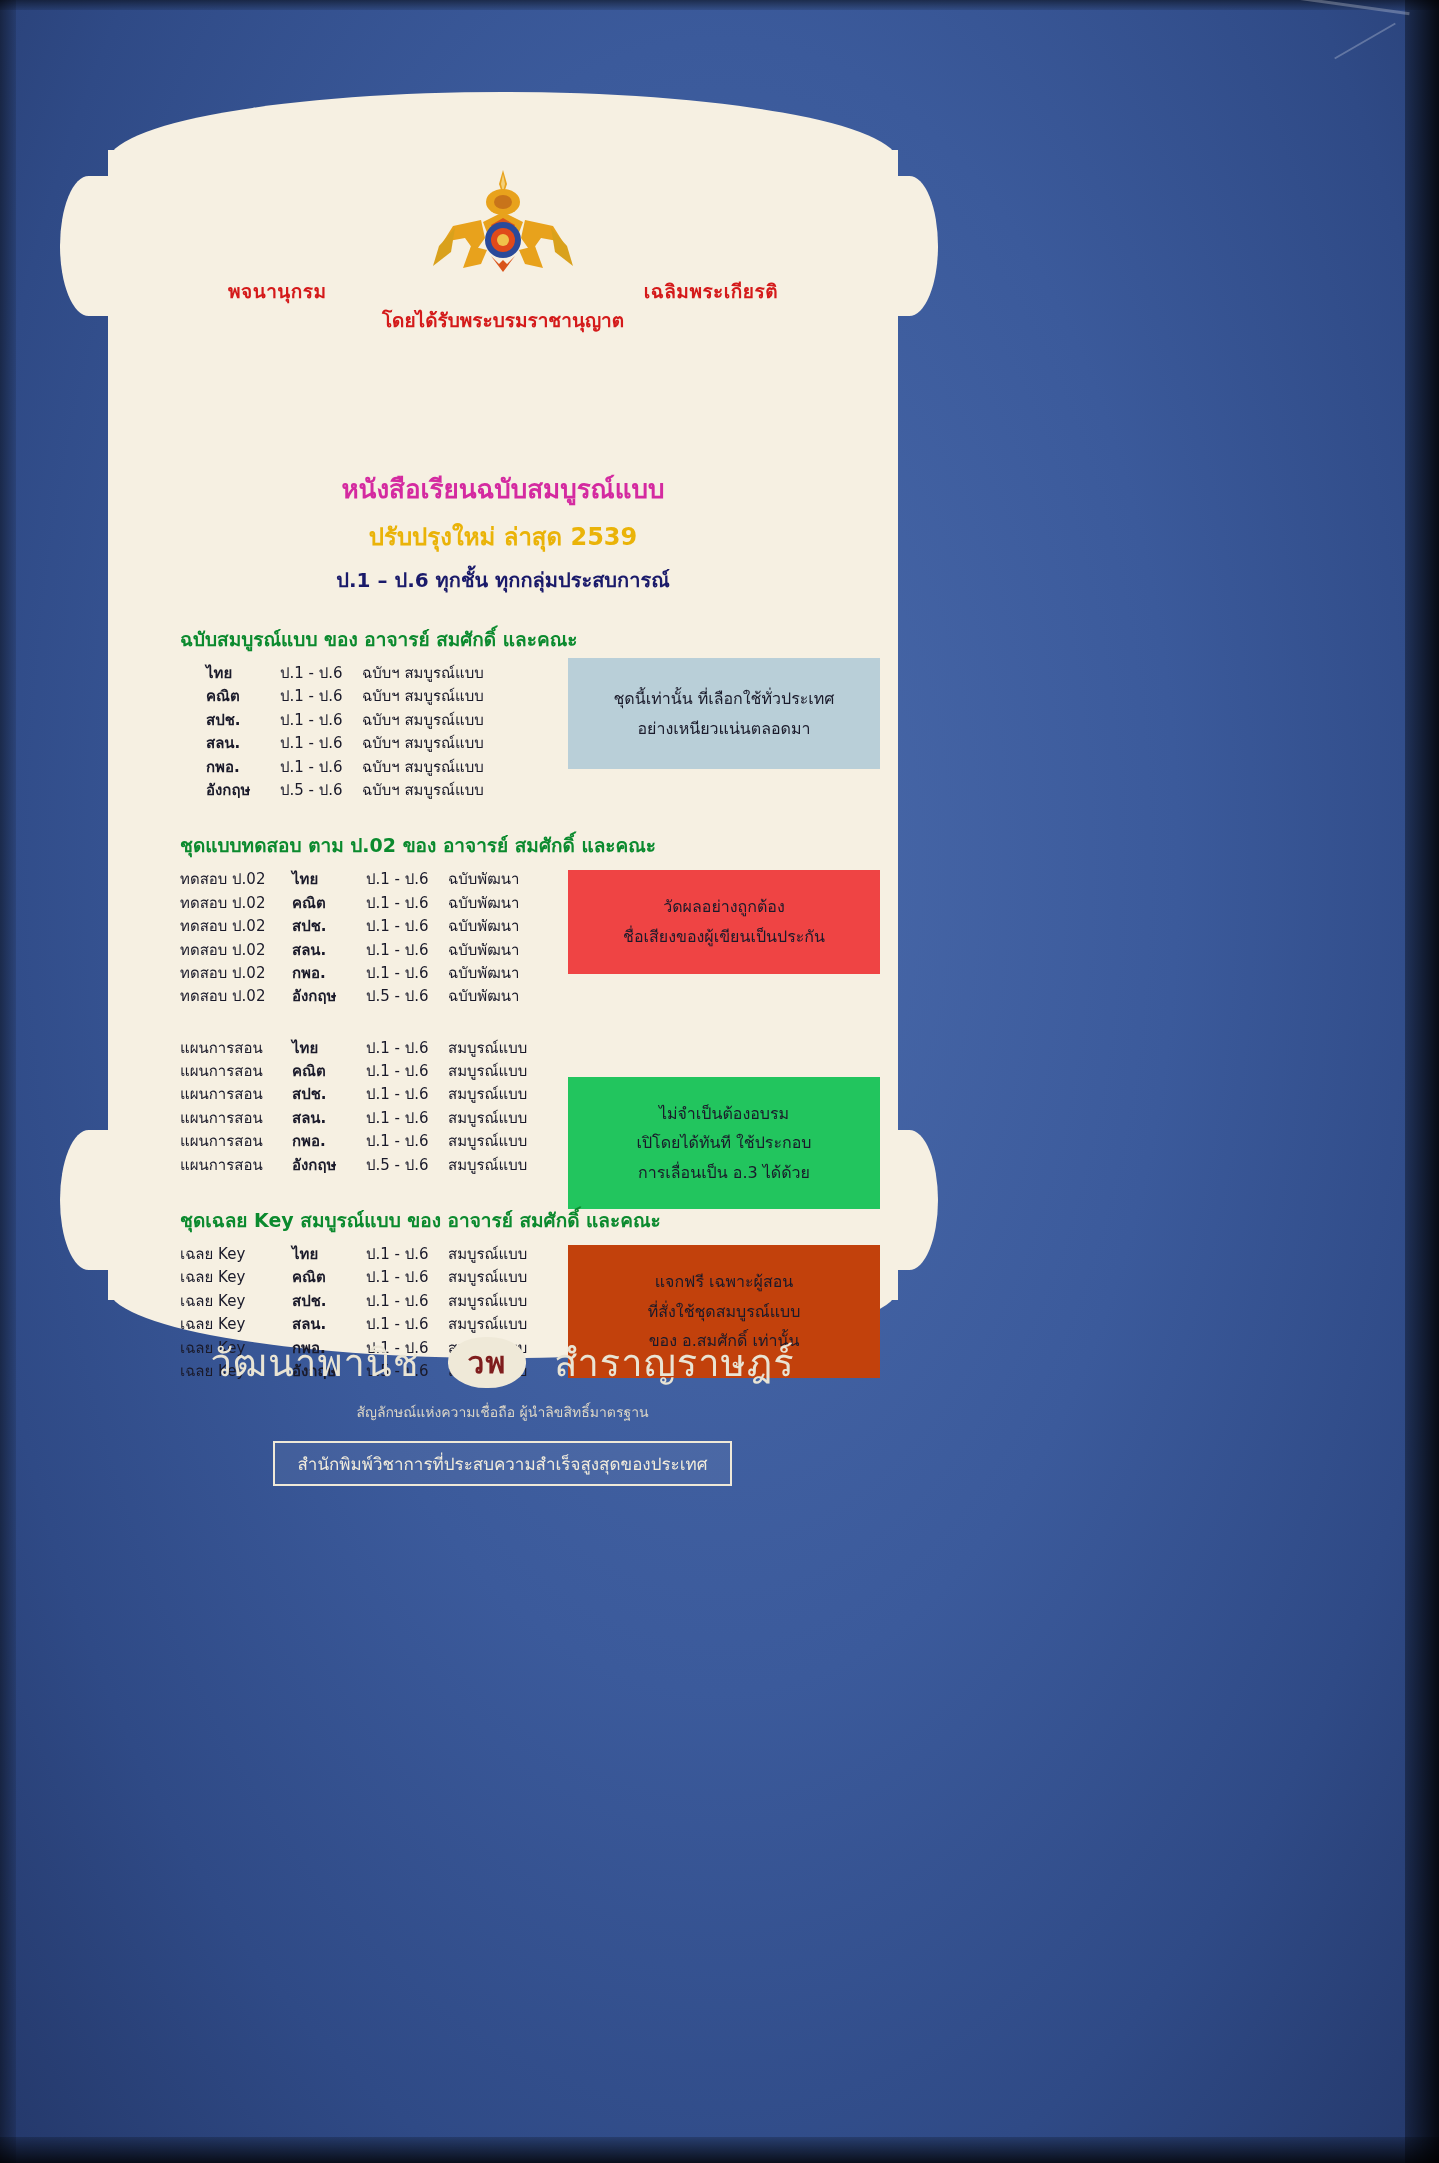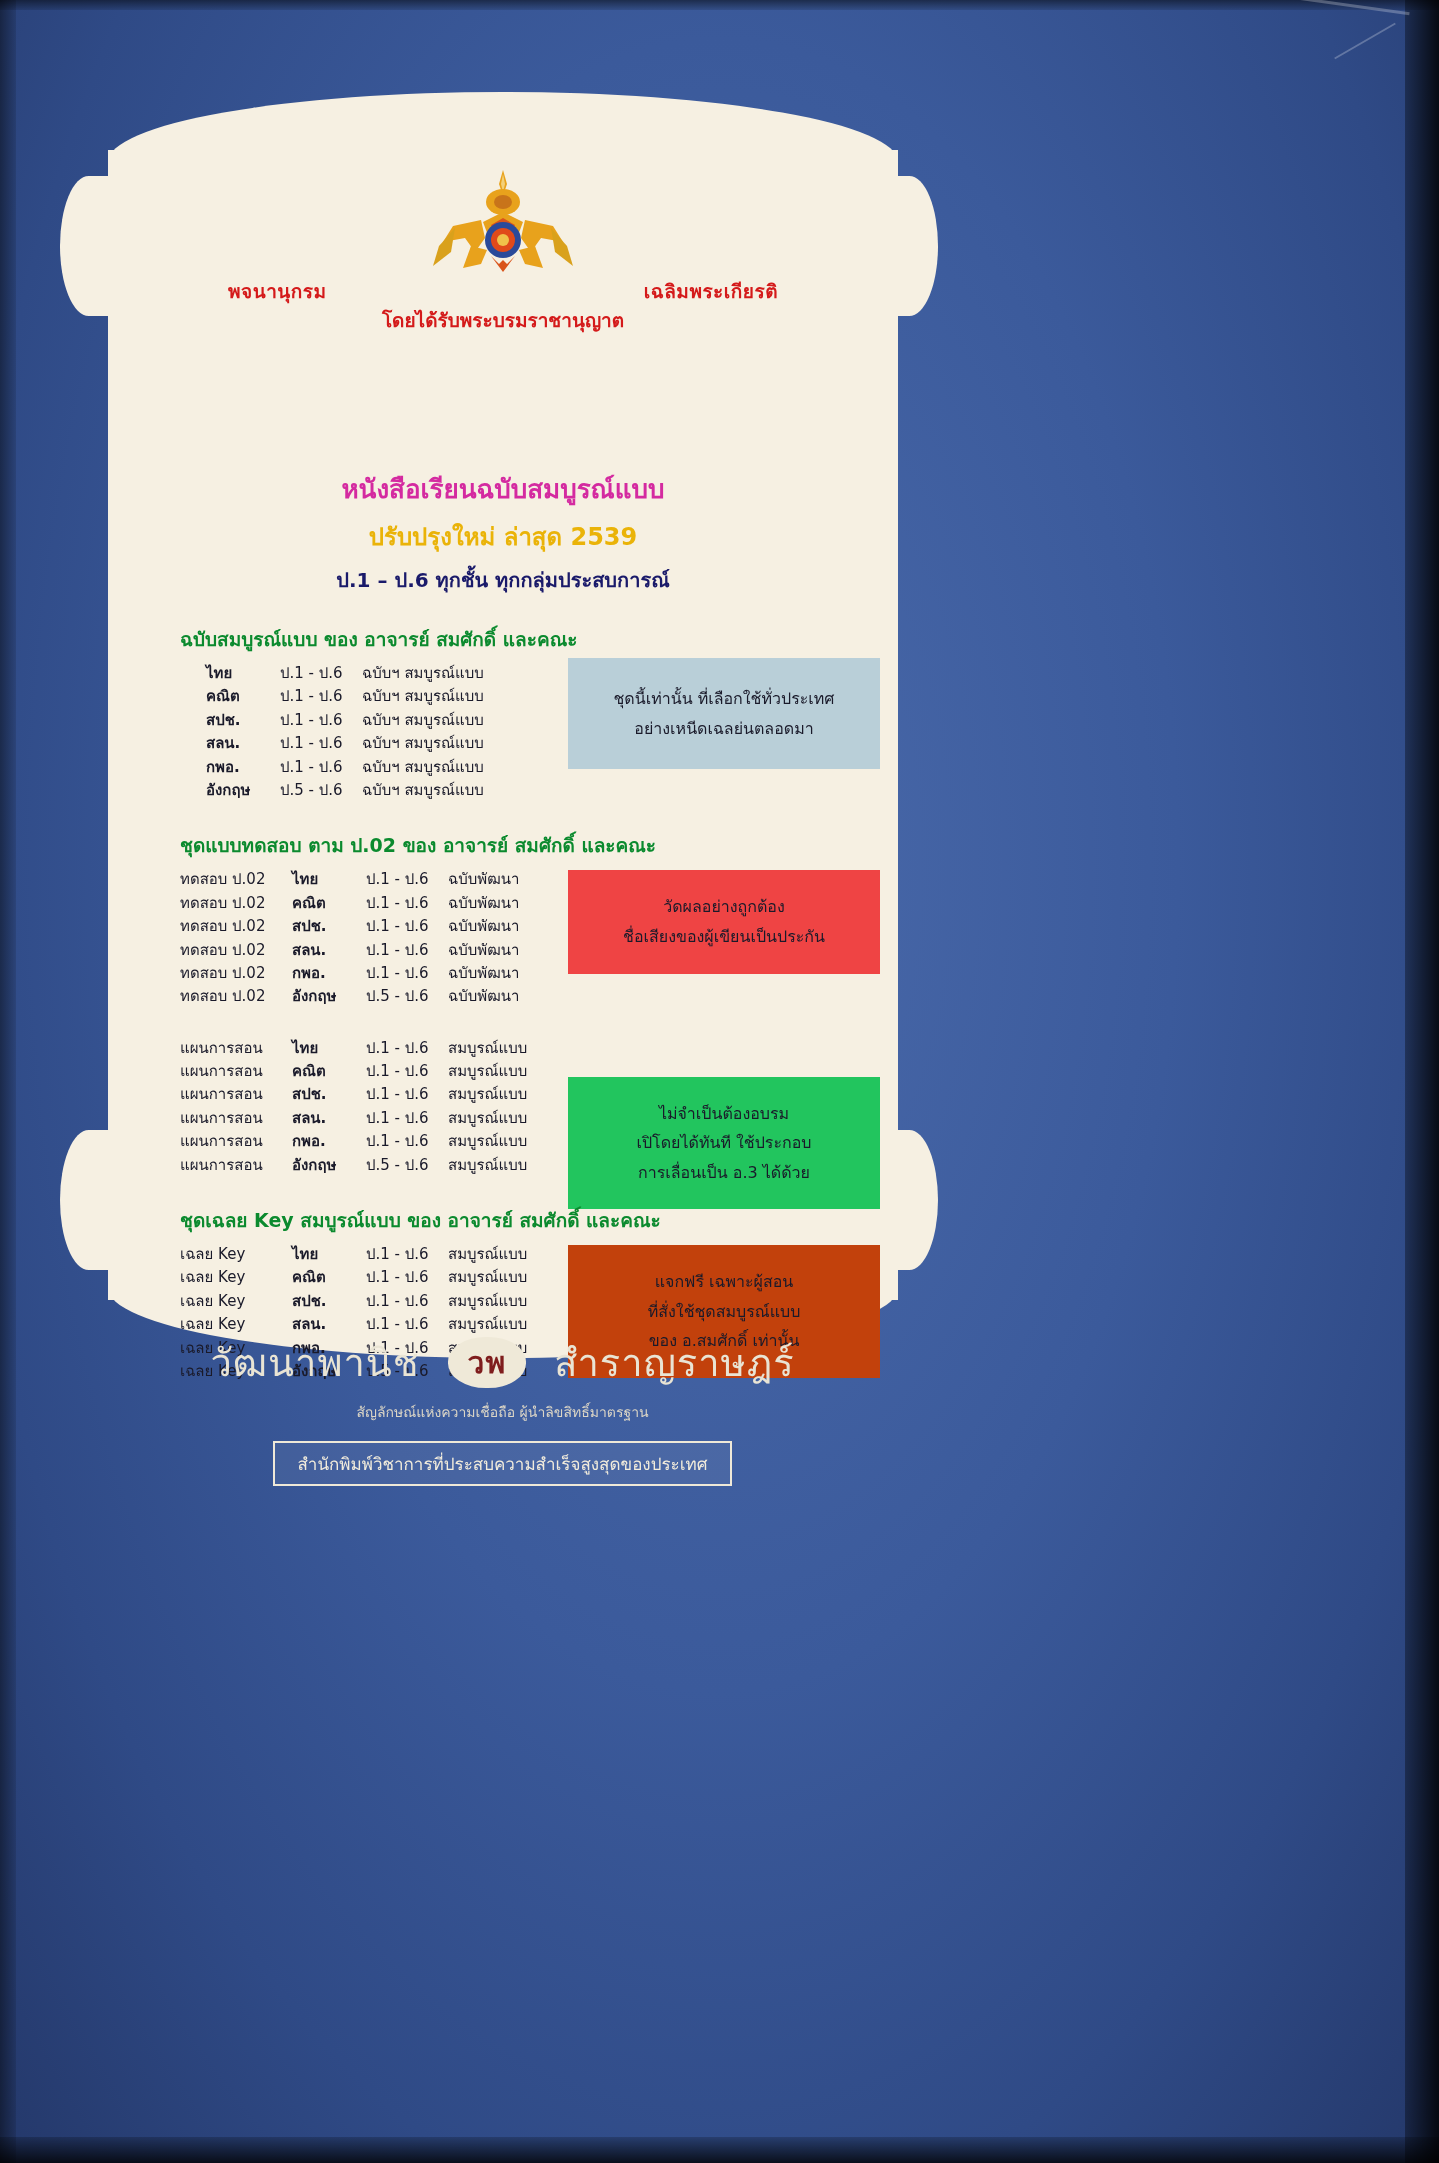--- a/index.html
+++ b/index.html
@@ -224,21 +224,21 @@
       </div>
       <div class="row indent">
         <span class="c-pre"></span>
         <span class="c-sub">อังกฤษ</span>
         <span class="c-grade">ป.5 - ป.6</span>
         <span class="c-ver">ฉบับฯ สมบูรณ์แบบ</span>
       </div>
     </div>
     <div class="note n1">
       <div>ชุดนี้เท่านั้น ที่เลือกใช้ทั่วประเทศ</div>
-      <div>อย่างเหนีดเฉลย่นตลอดมา</div>
+      <div>อย่างเหนียวแน่นตลอดมา</div>
     </div>
   </div>
 
   <div class="section">
     <div class="sec-head alt">ชุดแบบทดสอบ ตาม ป.02 ของ อาจารย์ สมศักดิ์  และคณะ</div>
     <div class="rows">
       <div class="row">
         <span class="c-pre">ทดสอบ ป.02</span>
         <span class="c-sub">ไทย</span>
         <span class="c-grade">ป.1 - ป.6</span>

